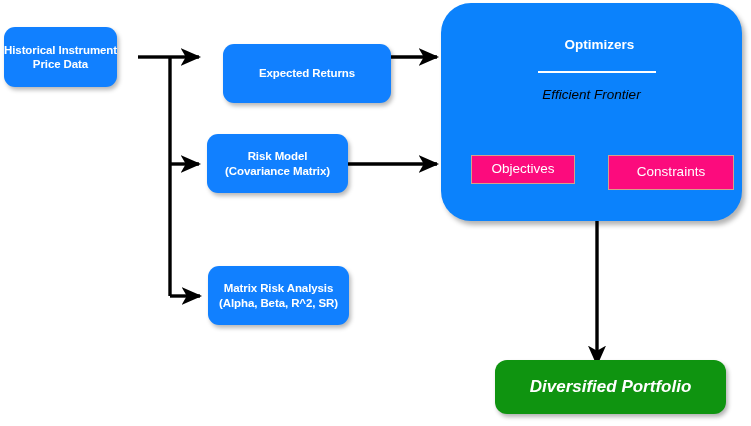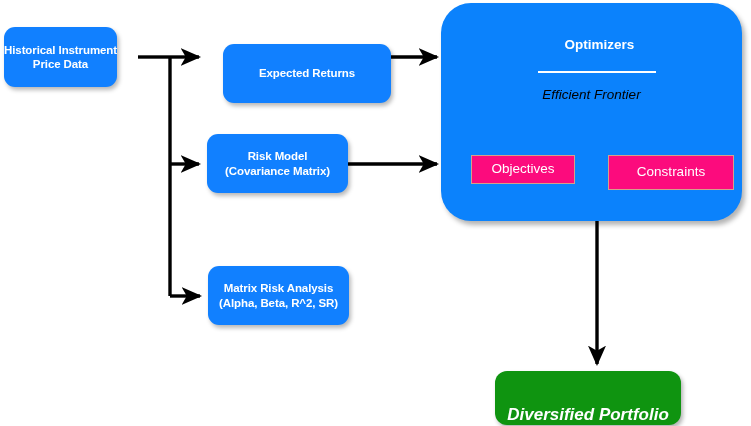--- a/index.html
+++ b/index.html
@@ -161,17 +161,17 @@
 
     <div class="node node-pink" style="left:30px; top:152px; width:104px; height:29px;">
       <span>Objectives</span>
     </div>
 
     <div class="node node-pink" style="left:167px; top:152px; width:126px; height:35px;">
       <span>Constraints</span>
     </div>
   </div>
 
-  <div class="node node-green" style="left:495px; top:371px; width:186px; height:54px;align-items:flex-end;">
+  <div class="node node-green" style="left:495px; top:360px; width:231px; height:54px;">
     <span>Diversified Portfolio</span>
   </div>
 
 </div>
 
 </body></html>

